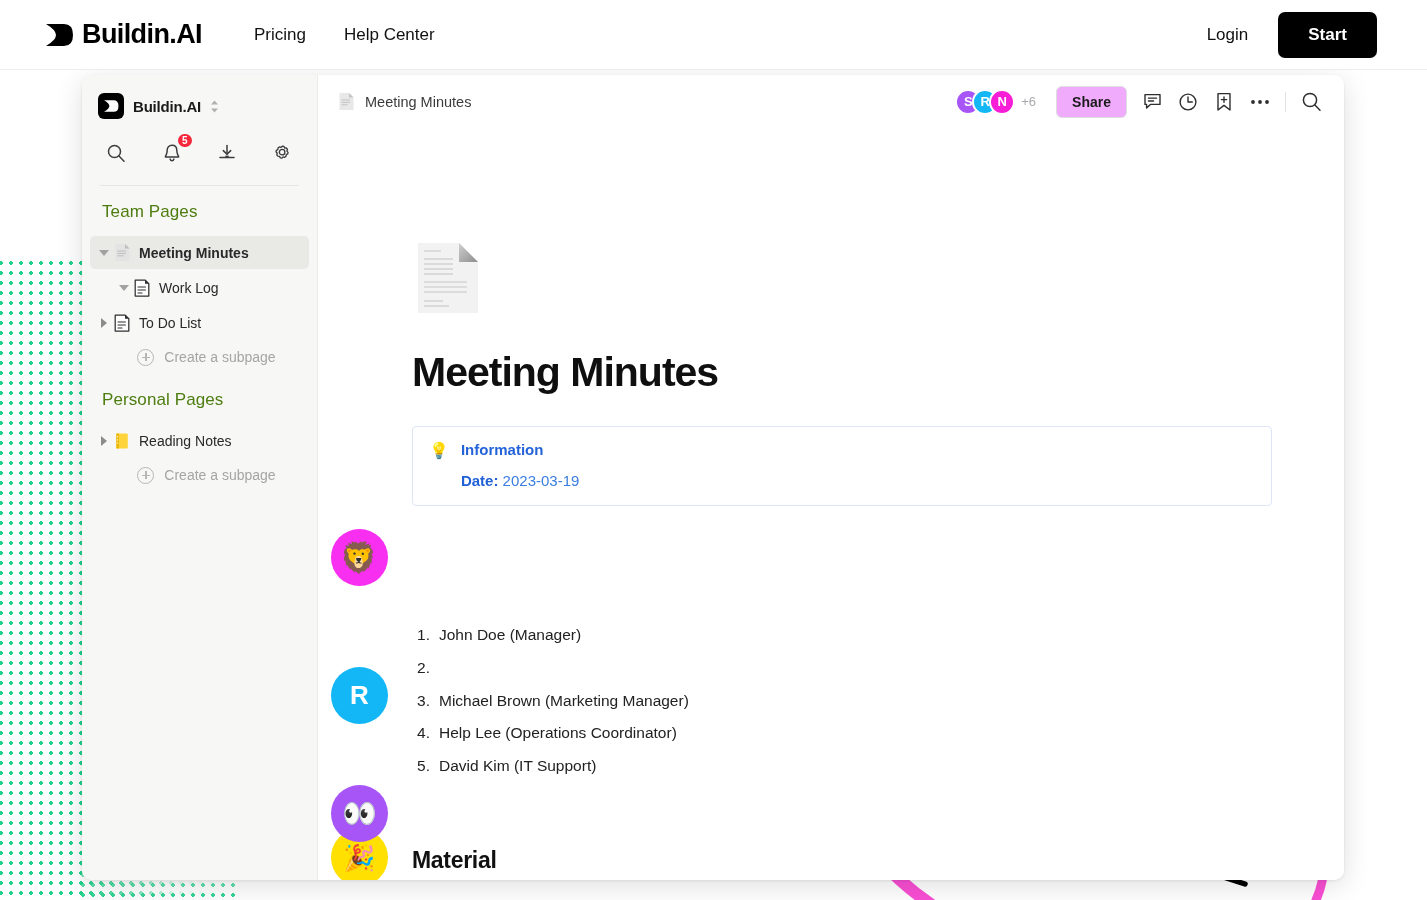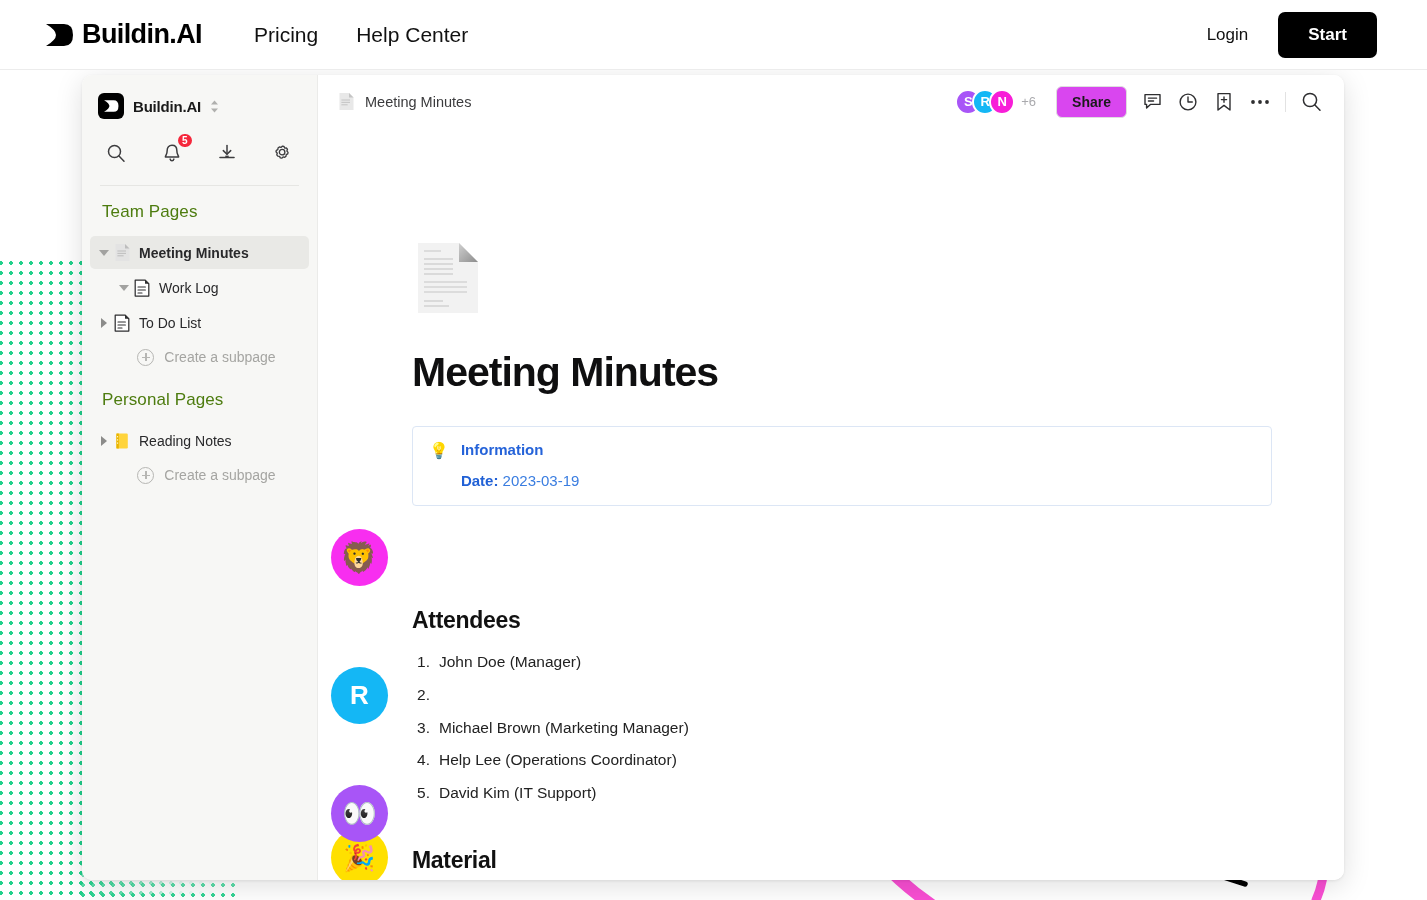--- a/index.html
+++ b/index.html
@@ -14,21 +14,21 @@
   
   .topnav {
     position: absolute; left: 0; top: 0; width: 1427px; height: 70px;
     background: #fff; border-bottom: 1px solid #ececec;
     display: flex; align-items: center; z-index: 40;
   }
   .brand { display: flex; align-items: center; margin-left: 44px; }
   .brand-mark { width: 30px; height: 26px; margin-right: 8px; display:block; }
   .brand-text { font-size: 27px; font-weight: 700; letter-spacing: -0.6px; color: #000; }
   .nav-links { display: flex; align-items: center; margin-left: 52px; gap: 38px; }
-  .nav-link { font-size: 21px; color: #111; cursor: pointer; }
+  .nav-link { font-size: 17px; color: #111; cursor: pointer; }
   .nav-right { margin-left: auto; display: flex; align-items: center; gap: 30px; margin-right: 50px; }
   .login-link { font-size: 17px; color: #111; cursor: pointer; }
   .start-btn {
     background: #000; color: #fff; font-size: 17px; font-weight: 600;
     border: none; border-radius: 7px; padding: 13px 30px; cursor: pointer;
     font-family: "Liberation Sans", sans-serif;
   }
 
   
   .dots {
@@ -127,21 +127,21 @@
   .tb-right { margin-left: auto; display: flex; align-items: center; gap: 14px; }
   .avatars { display: flex; align-items: center; }
   .av {
     width: 26px; height: 26px; border-radius: 50%; color: #fff; font-size: 13px; font-weight: 700;
     display: flex; align-items: center; justify-content: center; border: 2px solid #fff;
     margin-left: -9px;
   }
   .av:first-child { margin-left: 0; }
   .av-more { font-size: 13px; color: #a9a9ad; margin-left: 6px; }
   .share-btn {
-    border: 1px solid #dedede; background: #d946ef; border-radius: 6px; padding: 7px 15px;
+    border: 1px solid #dedede; background: #f0abfc; border-radius: 6px; padding: 7px 15px;
     font-size: 14px; font-weight: 600; color: #1a1a1a; cursor: pointer;
     font-family: "Liberation Sans", sans-serif; margin-left: 6px;
   }
   .tb-icon { cursor: pointer; width: 22px; height: 22px; display:flex;align-items:center;justify-content:center;}
   .tb-sep { width: 1px; height: 20px; background: #e2e2e2; }
 
   
   .doc { position: relative; padding: 0 0 0 0; }
   .doc-thumb { position: absolute; left: 97px; top: 112px; width: 66px; height: 74px; }
   .doc-title {
@@ -445,21 +445,20 @@
               <div class="callout-title">Information</div>
               <div class="callout-date">
                 <b>Date:</b>
                 <span>2023-03-19</span>
               </div>
             </div>
           </div>
         </div>
 
         <div class="sec" style="left:94px; top:478px;">
-          <div class="sec-head">Attendees</div>
           <ol class="ol">
             <li>
                 <span class="num">1.</span>
                 <span>John Doe (Manager)</span>
               </li>
             <li>
                 <span class="num">2.</span>
               </li>
             <li>
                 <span class="num">3.</span>

